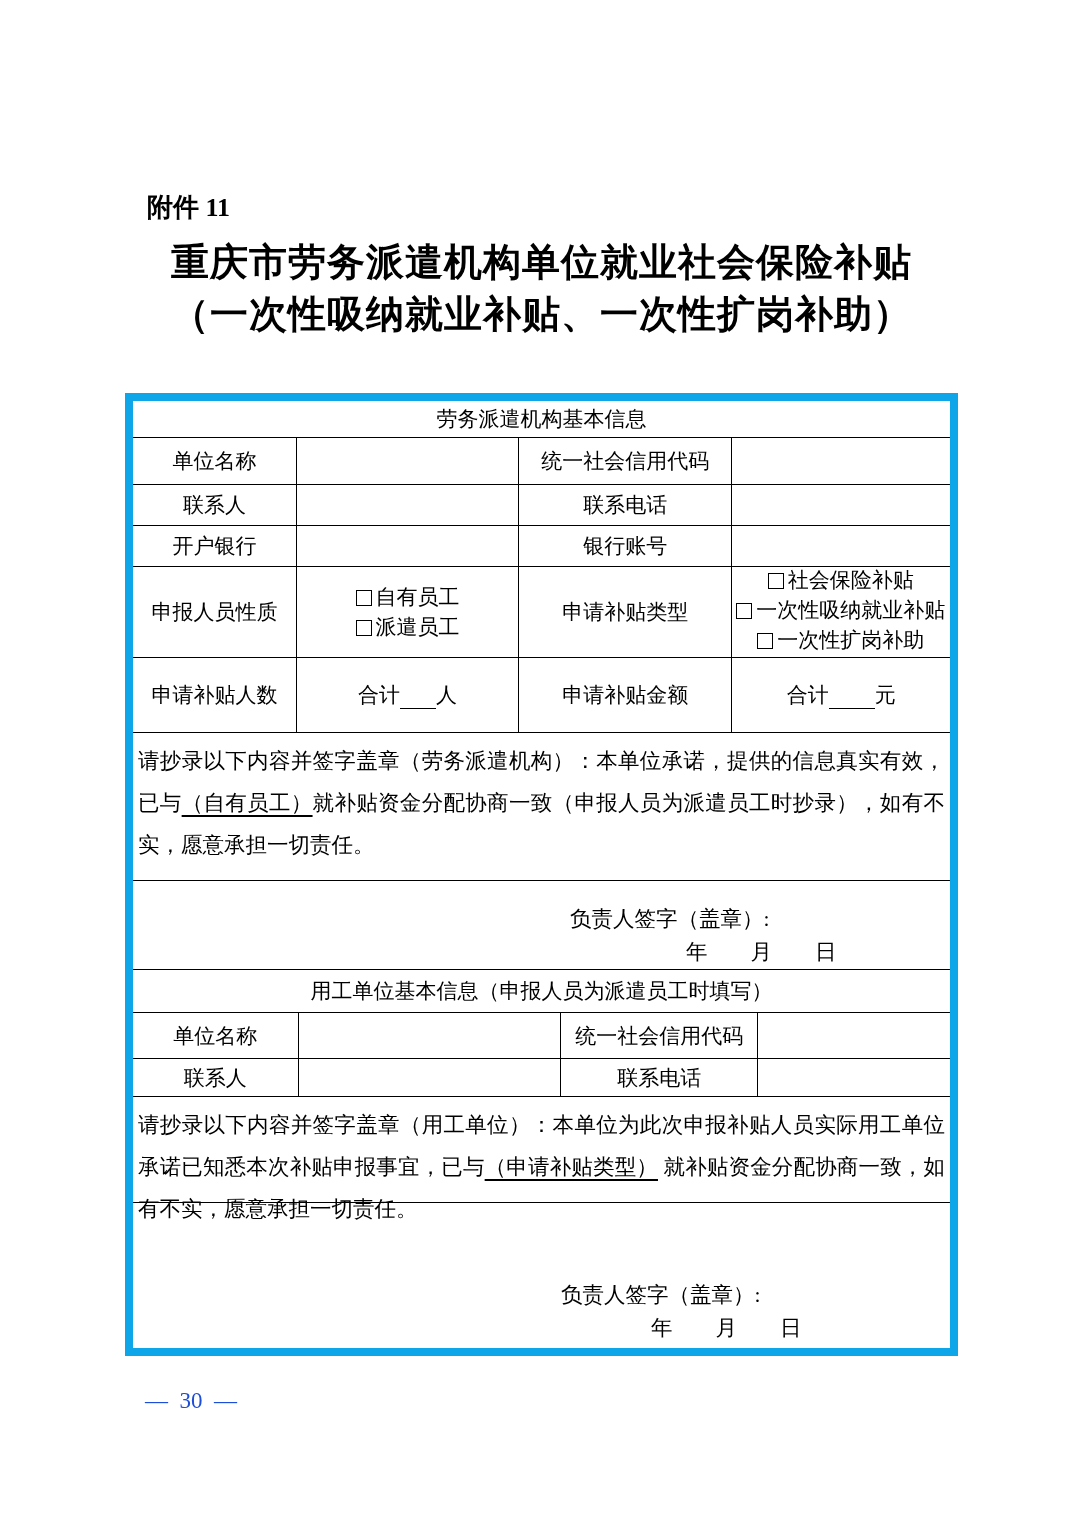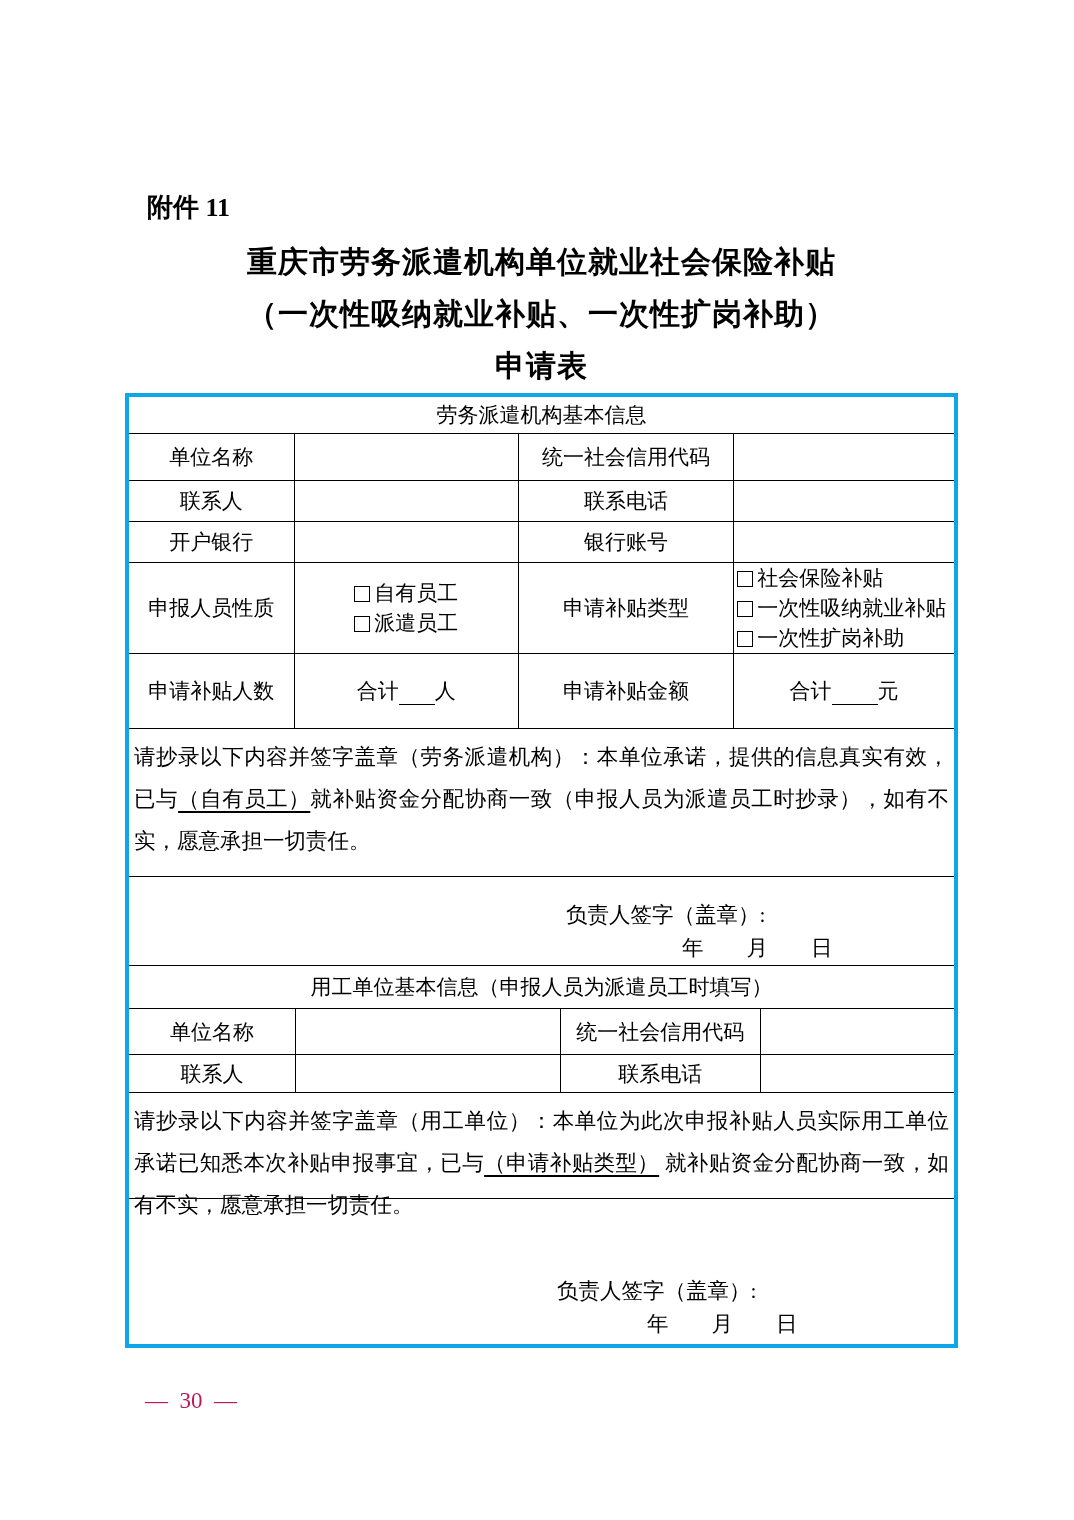--- a/index.html
+++ b/index.html
@@ -4,36 +4,36 @@
 <style>
   * { margin:0; padding:0; box-sizing:border-box; }
   html,body { background:#ffffff; }
   body { width:1074px; height:1520px; position:relative;
          font-family:"Liberation Serif","DejaVu Serif",serif; color:#000; }
   .page { position:absolute; left:0; top:0; width:1074px; height:1412px; background:#fff; }
 
   .attachment { position:absolute; left:147px; top:190px; font-size:26px; font-weight:bold; }
 
   .title { position:absolute; left:100px; top:236px; width:883px; text-align:center;
-           font-weight:900; font-size:30px; line-height:52px; letter-spacing:1px; }
+           font-weight:900; font-size:38px; line-height:52px; letter-spacing:1px; }
 
-  .form { position:absolute; left:125px; top:393px; width:833px; border:4px solid #0ea5e9; background:#fff; }
+  .form { position:absolute; left:125px; top:393px; width:833px; border:8px solid #0ea5e9; background:#fff; }
 
   table { width:100%; border-collapse:collapse; table-layout:fixed; }
   td { border-right:1px solid #000; border-bottom:1px solid #000;
        font-size:21px; text-align:center; vertical-align:middle; padding:0 4px; overflow:hidden; }
   td:last-child { border-right:none; }
 
   .h36 td { height:36px; } .h47 td { height:47px; } .h41 td { height:41px; }
   .h90 td { height:90px; } .h75 td { height:75px; } .h43 td { height:43px; }
   .h46 td { height:46px; } .h38 td { height:38px; }
 
   .opts-center { text-align:center; }
   .opts-center .optbox { display:inline-block; text-align:left; }
-  .opts-left { text-align:left; padding-left:3px; }
+  .opts-left { text-align:center; padding-left:3px;font-family:Liberation Mono, monospace; }
   .opt { display:block; line-height:30px; white-space:nowrap; }
   .cb { display:inline-block; width:16px; height:16px; border:1.5px solid #000;
         vertical-align:-2px; margin-right:4px; background:#fff; }
 
   .blank { display:inline-block; border-bottom:1.5px solid #000; height:1.0em; vertical-align:bottom; }
   .blank.w36 { width:36px; } .blank.w46 { width:46px; }
 
   .para { padding:7px 5px 0 5px; font-size:21.5px; line-height:42px;
           text-align:justify; border-bottom:1px solid #000; }
   .para .u { text-decoration:underline; text-underline-offset:5px; }
@@ -42,33 +42,32 @@
 
   .sig { font-size:21.5px;margin-top:20px; }
   .sig .line { line-height:33px; white-space:pre; }
   .sig1 { height:69px; padding-top:2px; border-bottom:1px solid #000; }
   .sig1 .l1 { padding-left:437px; }
   .sig1 .l2 { padding-left:553px; }
   .sig2 { height:125px; padding-top:56px; }
   .sig2 .l1 { padding-left:428px; }
   .sig2 .l2 { padding-left:518px; }
 
-  .pagenum { position:absolute; left:145px; top:1388px; font-size:23px; color:#be185d; white-space:pre; }
+  .pagenum { position:absolute; left:145px; top:1388px; font-size:23px; color:#1d4ed8; white-space:pre; }
 </style>
 </head>
 <body>
 
 <div class="page">
 
   <div class="attachment">附件 11</div>
 
   <div class="title">
     <div>重庆市劳务派遣机构单位就业社会保险补贴</div>
     <div>（一次性吸纳就业补贴、一次性扩岗补助）</div>
-    <div>申请表</div>
   </div>
 
   <div class="form">
 
     <table>
       <colgroup>
           <col style="width:20%">
           <col style="width:27.2%">
           <col style="width:26.1%">
           <col style="width:26.7%">

